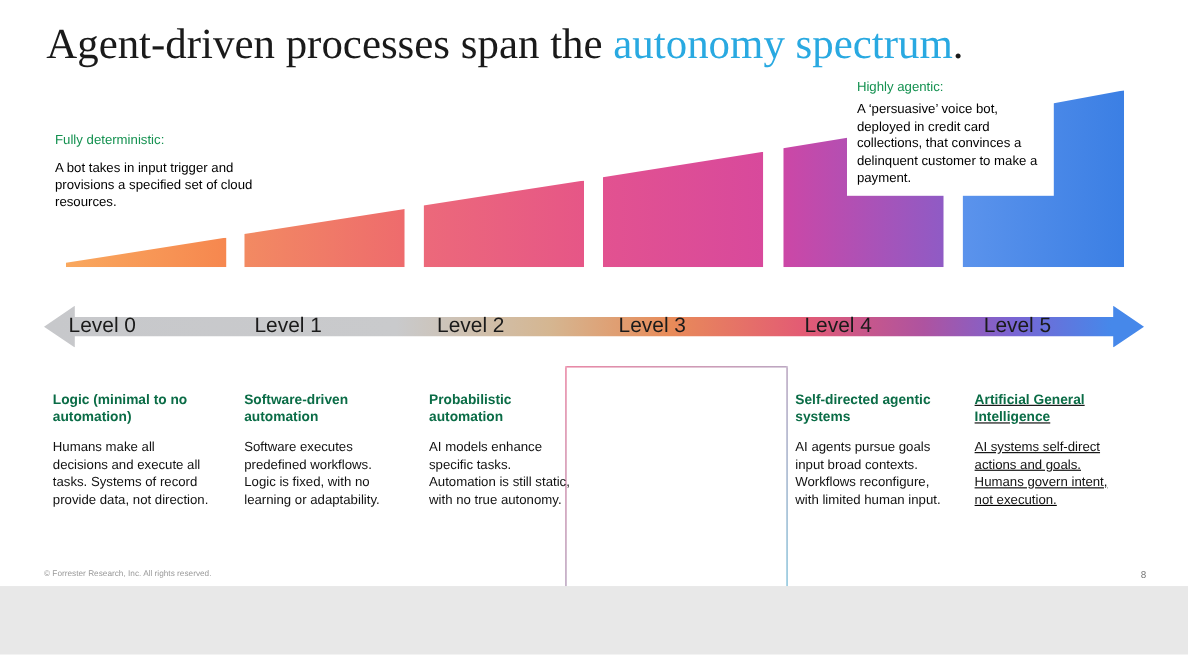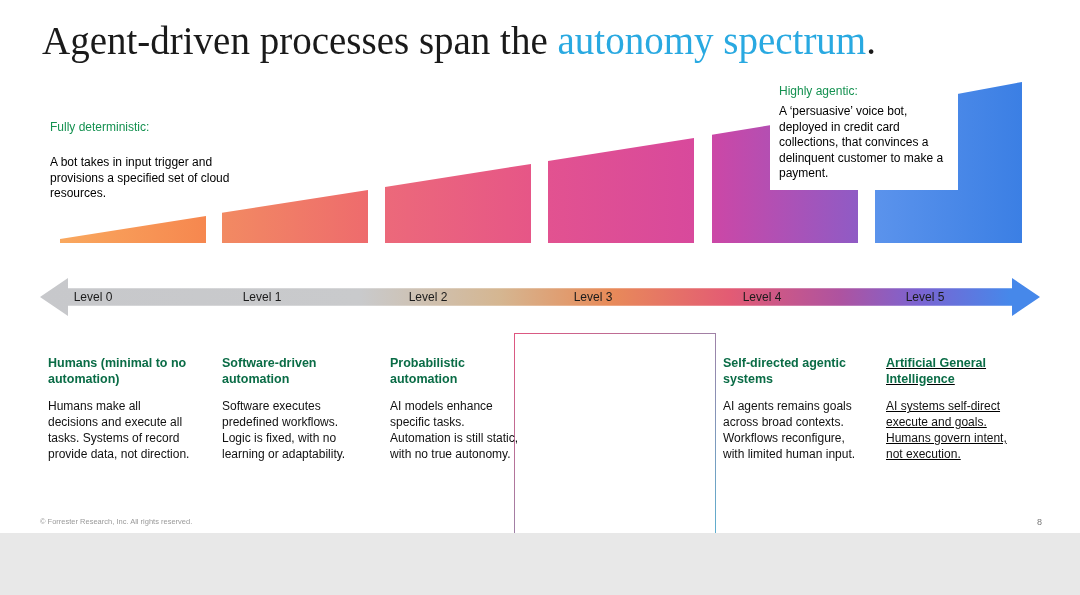--- a/index.html
+++ b/index.html
@@ -32,30 +32,30 @@
   .annotation-left {
     position: absolute;
     left: 50px;
     top: 120px;
     width: 214px;
     z-index: 3;
   }
   .annotation-right {
     position: absolute;
     left: 770px;
-    top: 78px;
+    top: 66px;
     width: 188px;
     background: #ffffff;
     padding: 6px 9px 8px 9px;
     z-index: 3;
   }
   .annotation-label {
     color: #149150;
     font-size: 12px;
-    margin-bottom: 21px;
+    margin-bottom: 11px;
   }
   .annotation-right .annotation-label { margin-bottom: 6px; }
   .annotation-text {
     color: #000000;
     font-size: 12px;
     line-height: 1.3;
   }
 
   
   .wedge { position: absolute; z-index: 1; }
@@ -93,21 +93,21 @@
     background: linear-gradient(90deg,
       #c7c8cb 0%, #c9cacc 32%, #d5b691 46%, #e88b59 57%,
       #e35b74 69%, #ae53a0 80%, #7a64d2 88%, #4688ea 97%);
     clip-path: polygon(0 50%, 2.8% 0, 2.8% 27%, 97.2% 27%, 97.2% 0,
                        100% 50%, 97.2% 100%, 97.2% 73%, 2.8% 73%, 2.8% 100%);
   }
   .level-label {
     position: absolute;
     top: 50%;
     transform: translate(-50%, -50%);
-    font-size: 12px;
+    font-size: 19px;
     color: #1b1b1b;
     white-space: nowrap;
   }
   .lv0 { left: 5.3%; }  .lv1 { left: 22.2%; text-align: right; } .lv2 { left: 38.8%; }
   .lv3 { left: 55.3%; } .lv4 { left: 72.2%; text-align: center; } .lv5 { left: 88.5%; }
 
   
   .sweet-spot-box {
     position: absolute;
     left: 514px;
@@ -201,36 +201,36 @@
     <span class="level-label lv3">Level 3</span>
     <span class="level-label lv4">Level 4</span>
     <span class="level-label lv5">Level 5</span>
   </div>
 
   <div class="sweet-spot-box">
     <div class="sweet-spot-label">Today’s sweet spot.</div>
   </div>
 
   <div class="col c1">
-    <div class="col-heading">Humans (minimal to no automation)</div>
+    <div class="col-heading">Logic (minimal to no automation)</div>
     <div class="col-body">Humans make all decisions and execute all tasks. Systems of record provide data, not direction.</div>
   </div>
   <div class="col c2">
     <div class="col-heading">Software-driven automation</div>
     <div class="col-body">Software executes predefined workflows. Logic is fixed, with no learning or adaptability.</div>
   </div>
   <div class="col c3">
     <div class="col-heading">Probabilistic automation</div>
     <div class="col-body">AI models enhance specific tasks. Automation is still static, with no true autonomy.</div>
   </div>
   <div class="col c5">
     <div class="col-heading">Self-directed agentic systems</div>
-    <div class="col-body">AI agents remains goals across broad contexts. Workflows reconfigure, with limited human input.</div>
+    <div class="col-body">AI agents pursue goals input broad contexts. Workflows reconfigure, with limited human input.</div>
   </div>
   <div class="col c6">
     <div class="col-heading">Artificial General Intelligence</div>
-    <div class="col-body">AI systems self-direct execute and goals. Humans govern intent, not execution.</div>
+    <div class="col-body">AI systems self-direct actions and goals. Humans govern intent, not execution.</div>
   </div>
 
   <div class="footer-copyright">© Forrester Research, Inc. All rights reserved.</div>
   <div class="footer-page">8</div>
 
 </div>
 
 </body></html>

